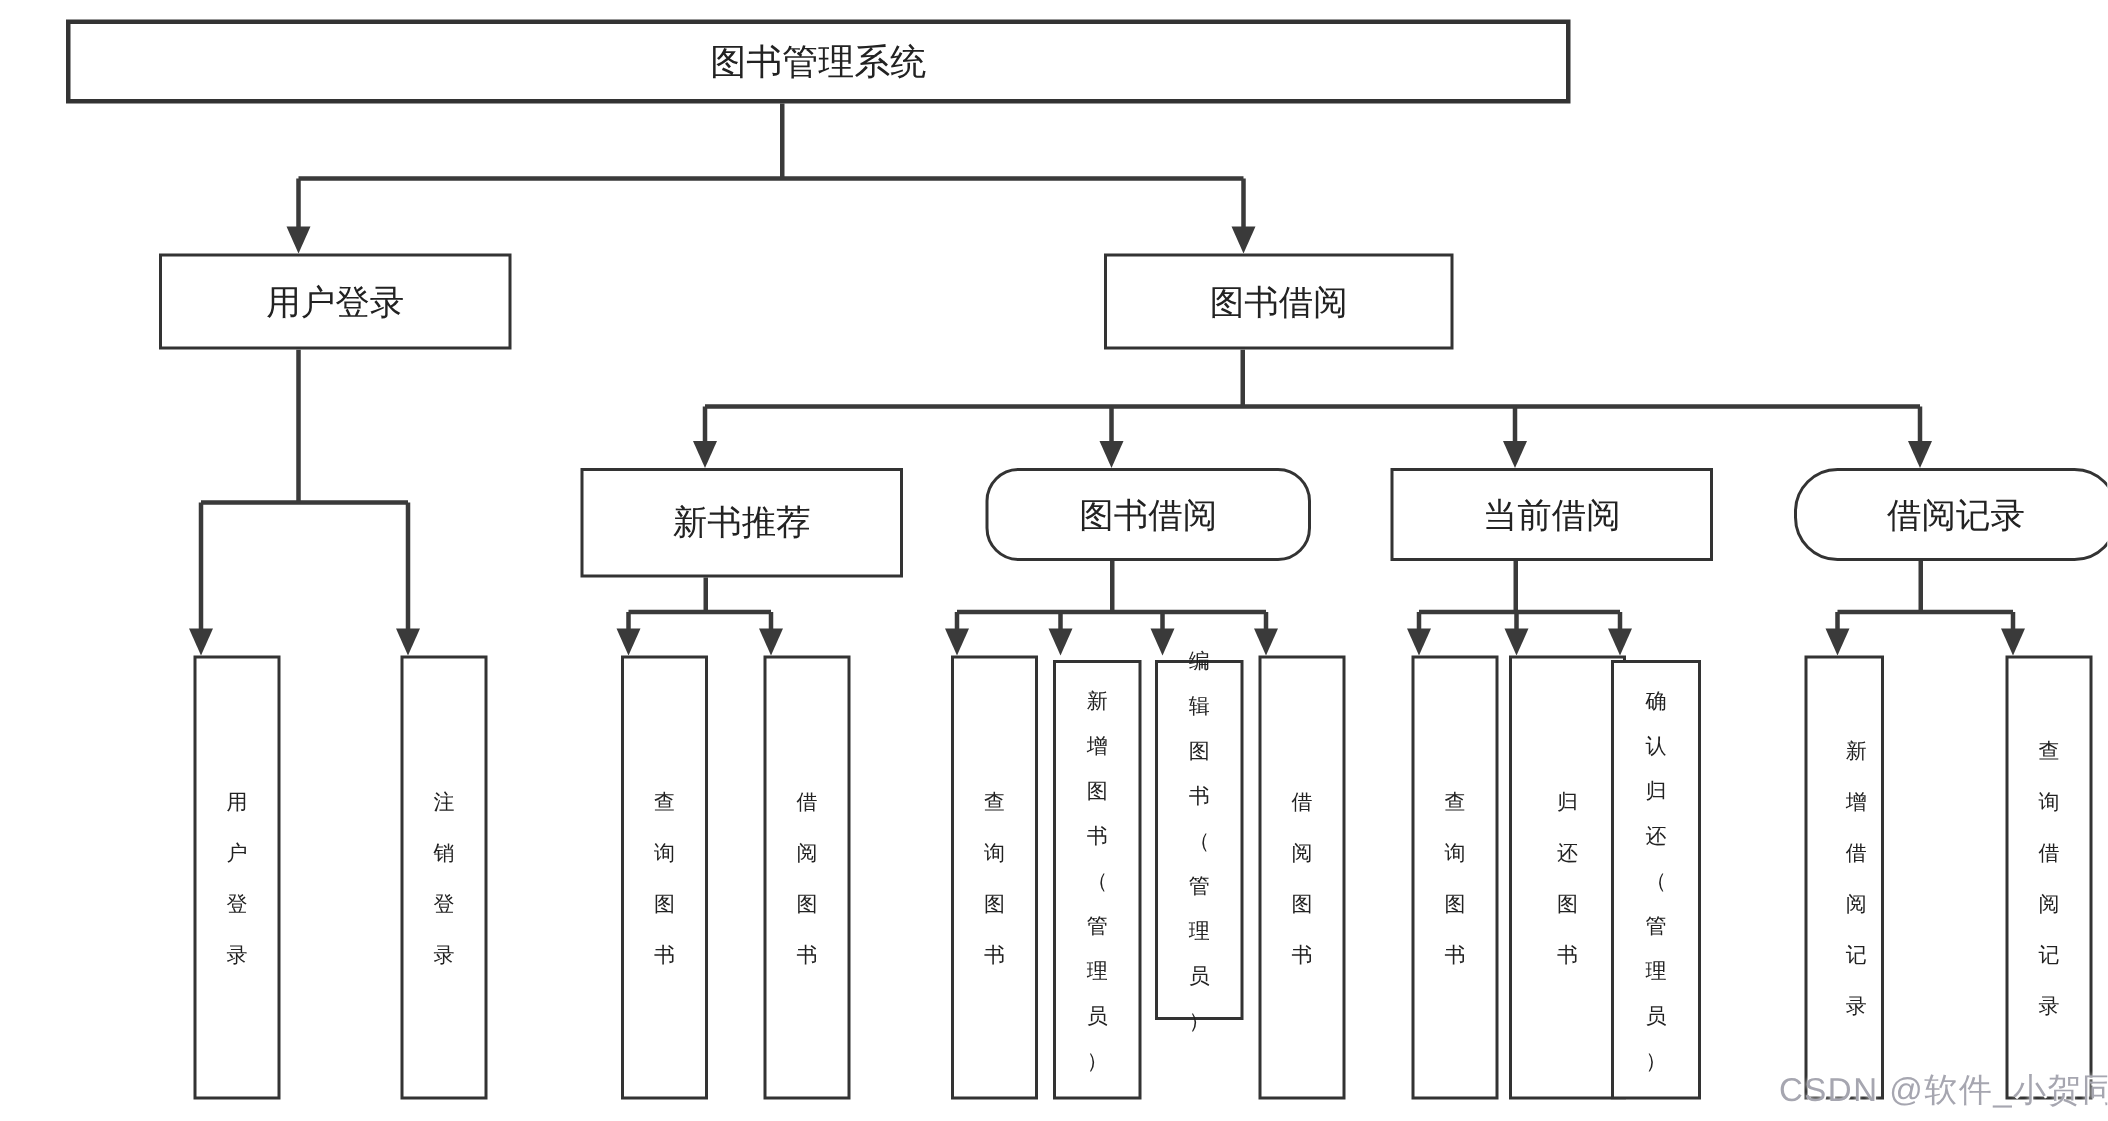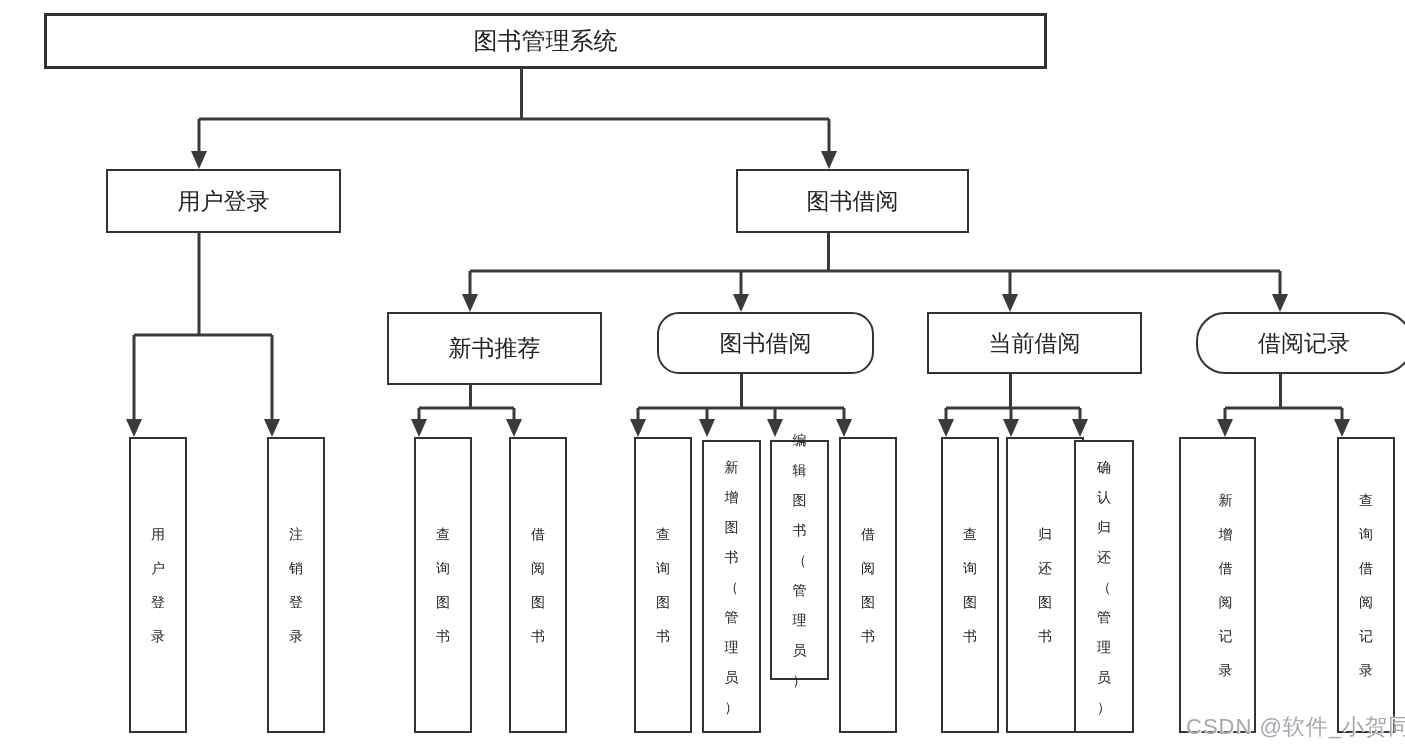--- a/index.html
+++ b/index.html
@@ -119,21 +119,21 @@
   <div class="node v" style="left:917px; top:437px; width:58px; height:296px;">
     <span class="vlabel">查询图书</span>
   </div>
   <div class="node v" style="left:982px; top:437px; width:78px; height:296px;">
     <span class="vlabel">归还图书</span>
   </div>
   <div class="node v long" style="left:1050px; top:440px; width:60px; height:293px;">
     <span class="vlabel">确认归还（管理员）</span>
   </div>
 
-  <div class="node v" style="left:1155px; top:437px; width:77px; height:296px;padding-left:16px;">
+  <div class="node v" style="left:1179px; top:437px; width:53px; height:296px;padding-left:16px;">
     <span class="vlabel">新增借阅记录</span>
   </div>
   <div class="node v" style="left:1313px; top:437px; width:58px; height:296px;justify-content:center;">
     <span class="vlabel">查询借阅记录</span>
   </div>
 
   <div class="watermark">CSDN @软件_小贺同学</div>
 
 </div>
 

